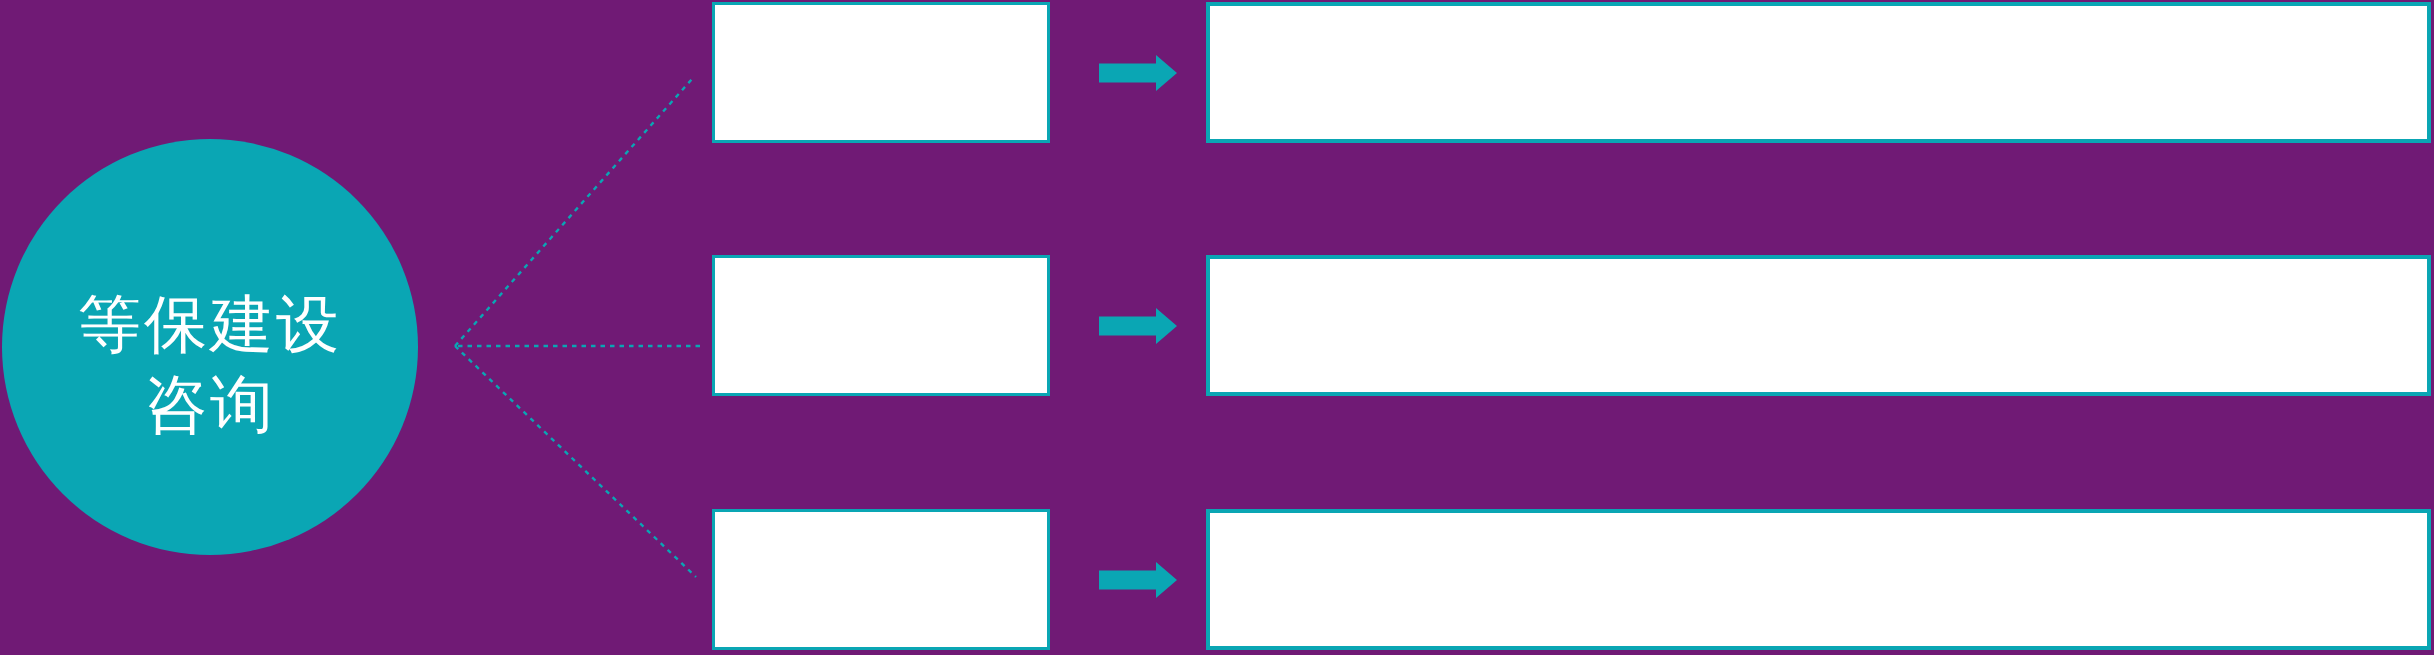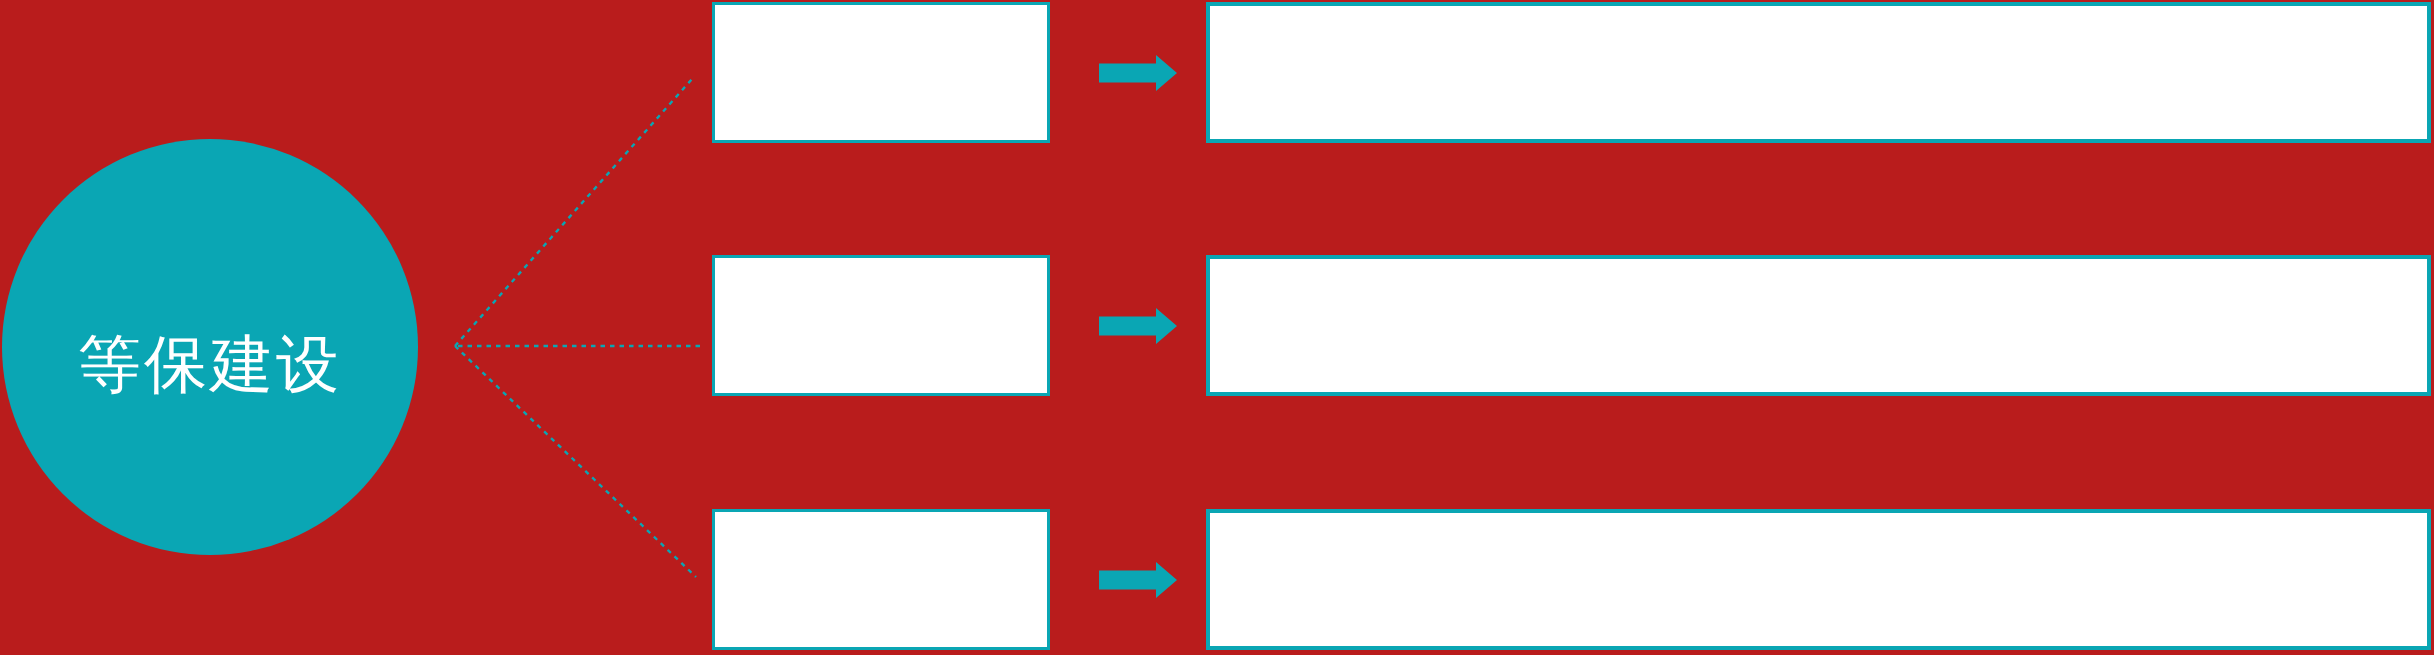--- a/index.html
+++ b/index.html
@@ -7,21 +7,21 @@
     --text-on-accent: #ffffff;
   }
   * { margin: 0; padding: 0; box-sizing: border-box; }
   html, body { background: #ffffff; }
   body { font-family: "Liberation Sans", "DejaVu Sans", sans-serif; }
 
   .canvas {
     position: relative;
     width: 2434px;
     height: 655px;
-    background: #b91c1c;
+    background: #701a75;
     overflow: hidden;
   }
 
   
   .topic-circle {
     position: absolute;
     left: 2px;
     top: 139px;
     width: 416px;
     height: 416px;
@@ -85,20 +85,21 @@
   .arrow.row-3 { top: 562px; }
 </style>
 </head>
 <body style="background: rgb(255, 255, 255);">
 
 <div class="canvas">
 
   <div class="topic-circle">
     <div class="topic-label">
       <span>等保建设</span>
+      <span>咨询</span>
     </div>
   </div>
 
   <svg class="connectors" viewBox="0 0 2434 655" xmlns="http://www.w3.org/2000/svg">
     <line x1="455" y1="346" x2="692" y2="79" stroke-width="2.4" stroke-dasharray="4.5 5" stroke="#0aa6b4"></line>
     <line x1="458" y1="346" x2="703" y2="346" stroke-width="2.4" stroke-dasharray="4.5 5" stroke="#0aa6b4"></line>
     <line x1="455" y1="346" x2="696" y2="577" stroke-width="2.4" stroke-dasharray="4.5 5" stroke="#0aa6b4"></line>
   </svg>
 
   <div class="category-box row-1">

